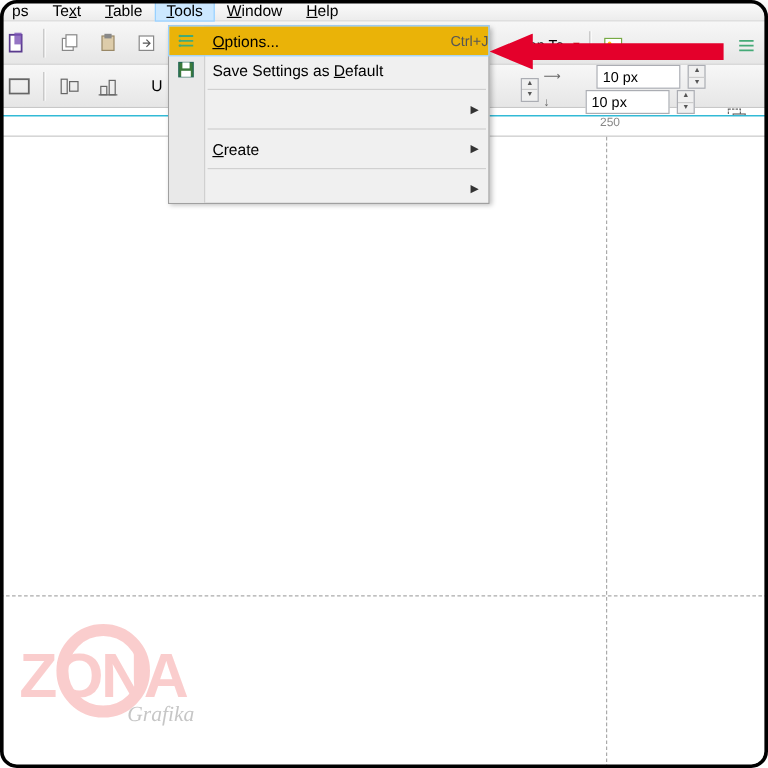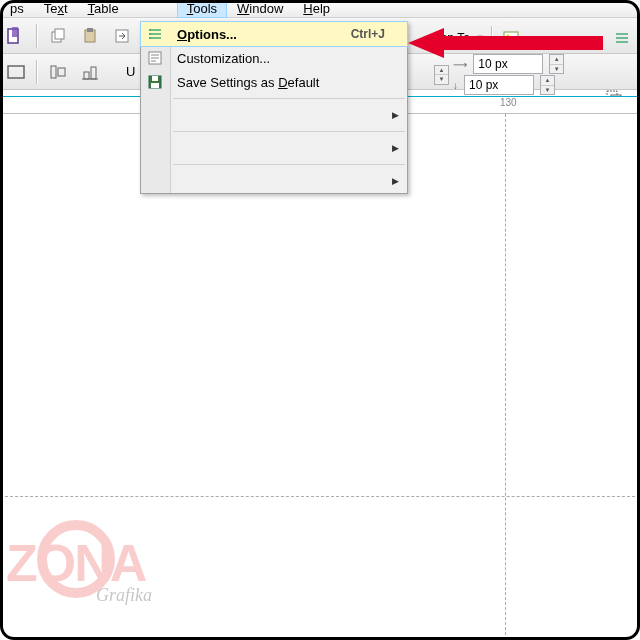--- a/index.html
+++ b/index.html
@@ -1,57 +1,57 @@
 <!DOCTYPE html>
 <html><head>
   <meta charset="utf-8">
   <style>
     * { margin: 0; padding: 0; box-sizing: border-box; }
     body { width: 640px; height: 640px; background: #fff; font-family: "Segoe UI", Tahoma, sans-serif; font-size: 13px; color: #000; position: relative; overflow: hidden; }
     
     .menubar { height: 18px; background: linear-gradient(#fdfdfd,#ececec); border-bottom: 1px solid #d0d0d0; display: flex; align-items: center; padding-left: 0; }
     .menu-item { padding: 2px 10px; cursor: default; }
-    .menu-item.open { background: #cce8ff; border: 1px solid #99d1ff; padding: 1px 9px; margin-left: 48px; }
+    .menu-item.open { background: #cce8ff; border: 1px solid #99d1ff; padding: 1px 9px; }
     .mn-underline { text-decoration: underline; }
     
     .toolbar1 { height: 36px; background: linear-gradient(#f7f7f7,#e6e6e6); border-bottom: 1px solid #c8c8c8; display: flex; align-items: center; gap: 8px; padding: 0 4px; }
     .toolbar2 { height: 36px; background: linear-gradient(#f7f7f7,#e6e6e6); border-bottom: 1px solid #c8c8c8; display: flex; align-items: center; gap: 8px; padding: 0 4px; }
     .tb-btn { width: 24px; height: 24px; display: flex; align-items: center; justify-content: center; border: 1px solid transparent; }
     .tb-sep { width: 2px; height: 24px; border-left: 1px solid #c0c0c0; border-right: 1px solid #fff; }
     
     .dropdown { position: absolute; left: 140px; top: 21px; width: 268px; background: #f0f0f0; border: 1px solid #a0a0a0; box-shadow: 2px 2px 4px rgba(0,0,0,0.25); z-index: 100; }
     .dd-left { position: absolute; left: 0; top: 0; bottom: 0; width: 30px; background: #e9e9e9; border-right: 1px solid #d0d0d0; }
     .dd-item { height: 24px; display: flex; align-items: center; position: relative; padding-left: 36px; }
-    .dd-item.highlight { background: #fef9c3; outline: 1px solid #99d1ff; font-weight: bold; }
+    .dd-item.highlight { background: #eab308; outline: 1px solid #99d1ff; }
     .dd-icon { position: absolute; left: 6px; width: 16px; height: 16px; display: flex; align-items: center; justify-content: center; }
     .dd-label { flex: 1; }
-    .dd-shortcut { color: #555; padding-right: 22px; font-size: 12px; }
+    .dd-shortcut { color: #555; font-size: 12px; }
     .dd-arrow { position: absolute; right: 8px; font-size: 9px; color: #333; }
     .dd-divider { height: 1px; background: #d0d0d0; margin: 4px 2px 4px 32px; }
     
     .right-panel { position: absolute; right: 6px; top: 24px; width: 200px; display: flex; flex-direction: column; gap: 2px; }
     .snap-bar { height: 28px; display: flex; align-items: center; gap: 6px; }
     .snap-text { font-size: 12px; }
     .px-row { display: flex; align-items: center; gap: 6px; }
-    .px-field { width: 70px; height: 20px; border: 1px solid #abadb3; background: #fff; display: flex; align-items: center; padding: 0 4px; font-size: 12px; }
+    .px-field { width: 70px; height: 20px; border: 1px solid #abadb3; background: #fff; display: flex; align-items: center; padding: 0 4px; font-size: 12px; margin-left: 24px; }
     .spinner { width: 15px; height: 20px; border: 1px solid #abadb3; background: #f0f0f0; display: flex; flex-direction: column; }
     .spin-btn { flex: 1; display: flex; align-items: center; justify-content: center; font-size: 6px; color: #555; border-bottom: 1px solid #ccc; }
     .spin-btn:last-child { border-bottom: none; }
     .clip-icon { position: absolute; right: 8px; top: 62px; }
     
     .ruler { position: absolute; left: 0; right: 0; top: 96px; height: 18px; background: #fff; border-top: 1px solid #00aacc; border-bottom: 1px solid #c0c0c0; }
     .ruler-mark { position: absolute; top: 0; font-size: 10px; color: #888; }
     
     .canvas { position: absolute; left: 0; right: 0; top: 114px; bottom: 0; background: #fff; }
     .guide-v { position: absolute; top: 0; bottom: 0; width: 1px; border-left: 1px dashed #aaa; }
     .guide-h { position: absolute; left: 0; right: 0; height: 1px; border-top: 1px dashed #aaa; }
     
     .red-arrow { position: absolute; left: 408px; top: 28px; z-index: 200; pointer-events: none; }
     
-    .watermark { position: absolute; left: 6px; bottom: 28px; opacity: 0.55; pointer-events: none; }
+    .watermark { position: absolute; left: 16px; bottom: 28px; opacity: 0.55; pointer-events: none; }
     
     .frame { position: absolute; inset: 0; border: 3px solid #000; border-radius: 14px; pointer-events: none; }
   </style>
 </head>
 <body>
 
 <div class="menubar">
   <div class="menu-item"><span>ps</span></div>
   <div class="menu-item">Te<span class="mn-underline">x</span>t</div>
   <div class="menu-item"><span class="mn-underline">T</span>able</div>
@@ -122,42 +122,34 @@
           <circle cx="2" cy="7" r="1" fill="#4a7"></circle>
           <circle cx="2" cy="11" r="1" fill="#4a7"></circle>
         </svg>
     </div>
     <span class="dd-label"><span class="mn-underline">O</span>ptions...</span>
     <span class="dd-shortcut">Ctrl+J</span>
   </div>
   <div class="dd-item">
     <div class="dd-icon">
       <svg width="14" height="14">
-          <rect x="1" y="1" width="12" height="12" fill="#fff" stroke="#888"></rect>
-          <path d="M3 4h8M3 7h8M3 10h5" stroke="#888"></path>
-        </svg>
-    </div>
-    <span class="dd-label">Customization...</span>
-  </div>
-  <div class="dd-item">
-    <div class="dd-icon">
-      <svg width="14" height="14">
           <rect x="1" y="1" width="12" height="12" fill="#3b7a3b" stroke="#265"></rect>
           <rect x="4" y="1" width="6" height="5" fill="#fff"></rect>
           <rect x="3" y="8" width="8" height="5" fill="#fff"></rect>
         </svg>
     </div>
     <span class="dd-label">Save Settings as <span class="mn-underline">D</span>efault</span>
   </div>
   <div class="dd-divider"></div>
   <div class="dd-item">
     <span class="dd-arrow">▶</span>
   </div>
   <div class="dd-divider"></div>
   <div class="dd-item">
+    <span class="dd-label"><span class="mn-underline">C</span>reate</span>
     <span class="dd-arrow">▶</span>
   </div>
   <div class="dd-divider"></div>
   <div class="dd-item">
     <span class="dd-arrow">▶</span>
   </div>
 </div>
 
 <div class="right-panel">
   <div class="snap-bar">
@@ -204,21 +196,21 @@
     <div class="tb-btn clip-icon">
       <svg width="18" height="18">
           <rect x="2" y="2" width="10" height="10" fill="none" stroke="#666" stroke-dasharray="2 1"></rect>
           <rect x="6" y="6" width="10" height="10" fill="none" stroke="#666"></rect>
         </svg>
     </div>
   </div>
 </div>
 
 <div class="ruler">
-  <span class="ruler-mark" style="left:500px">130</span>
+  <span class="ruler-mark" style="left:500px">250</span>
 </div>
 
 <div class="canvas">
   <div class="guide-v" style="left:505px"></div>
   <div class="guide-h" style="top:382px"></div>
 </div>
 
 <svg class="red-arrow" width="200" height="30">
   <polygon points="0,15 36,0 36,8 195,8 195,22 36,22 36,30" fill="#e4002b"></polygon>
 </svg>

